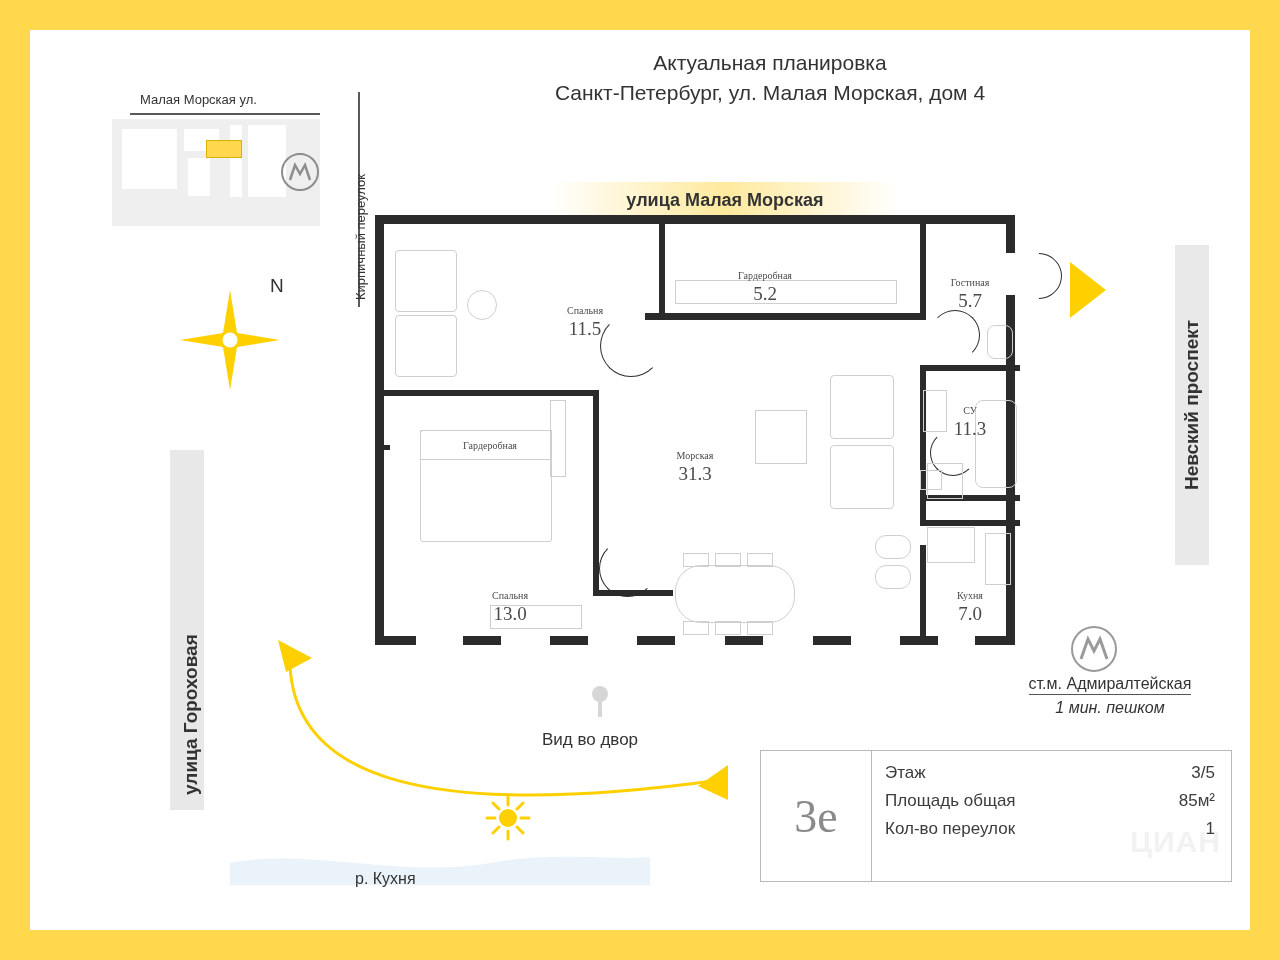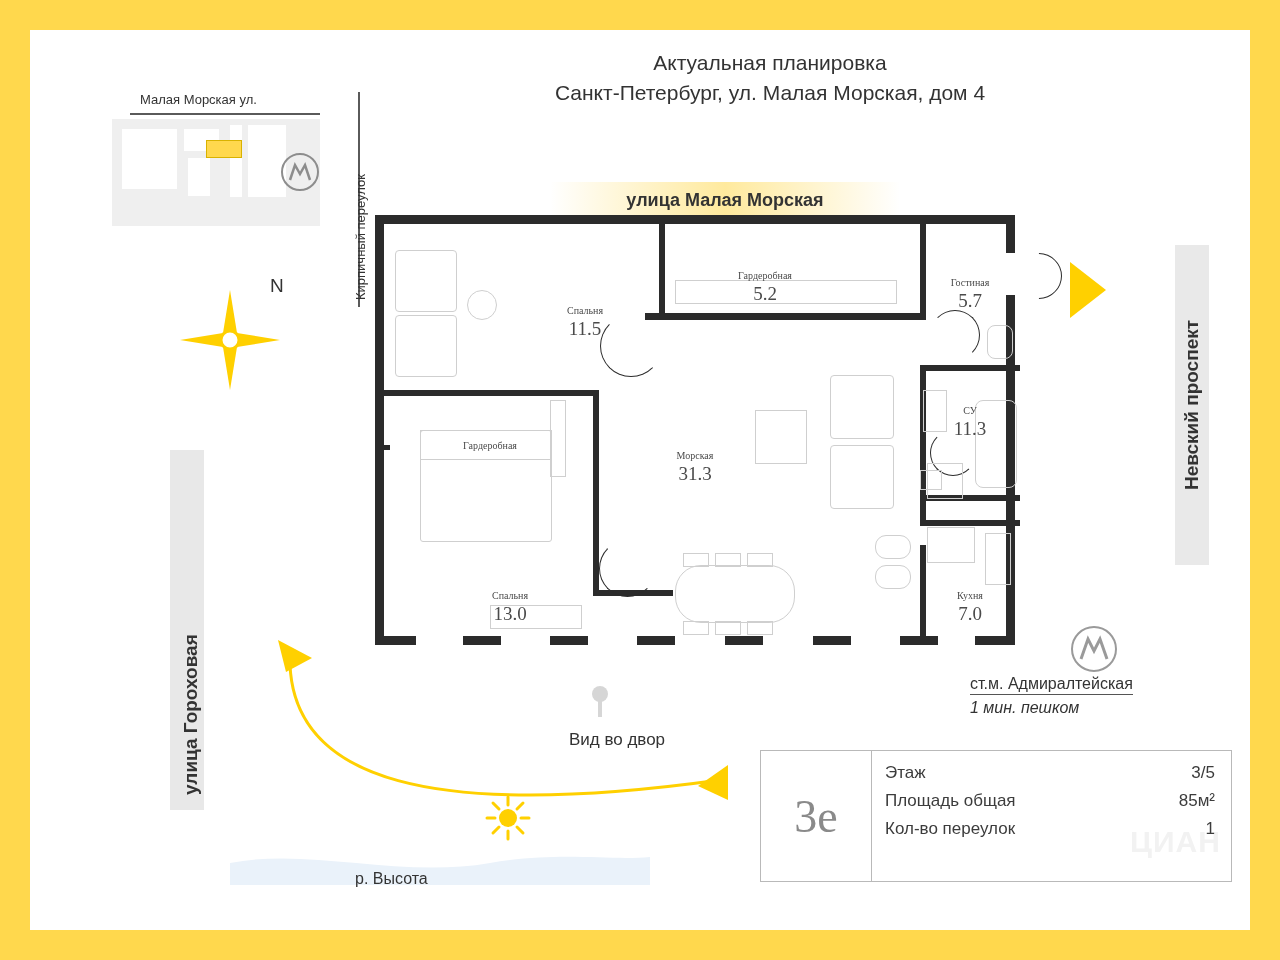--- a/index.html
+++ b/index.html
@@ -82,31 +82,31 @@
     position:absolute;left:1000px;top:232px;width:0;height:0;
     border-top:28px solid transparent;border-bottom:28px solid transparent;
     border-left:36px solid #ffd000;
   }
 
   
   .fs{position:absolute;border:1.5px solid #cfcfcf;}
 
   
   .yard{
-    position:absolute;left:447px;top:700px;width:200px;text-align:center;
+    position:absolute;left:420px;top:700px;width:200px;text-align:center;
     font-size:17px;color:#333;
   }
   .pin{position:absolute;left:520px;top:655px;width:20px;height:34px;}
   .sun{position:absolute;left:415px;top:765px;width:46px;height:46px;}
 
   .river{position:absolute;left:160px;top:815px;width:420px;height:40px;}
   .river span{position:absolute;left:125px;top:25px;font-size:16px;color:#333;}
 
   .metro-note{
-    position:absolute;left:900px;top:645px;width:280px;color:#333;
+    position:absolute;left:900px;top:645px;width:280px;text-align:center;color:#333;
   }
   .metro-note .m1{font-size:16px;border-bottom:1px solid #555;display:inline-block;padding-bottom:1px;}
   .metro-note .m2{font-size:16px;font-style:italic;margin-top:4px;}
   .metro-logo{position:absolute;left:1000px;top:595px;width:48px;height:48px;}
 
   .infobox{position:absolute;left:690px;top:720px;width:470px;height:130px;border:1px solid #b9b9b9;}
   .infobox .code{
     position:absolute;left:0;top:0;width:110px;height:130px;
     border-right:1px solid #b9b9b9;
     display:flex;align-items:center;justify-content:center;
@@ -311,21 +311,21 @@
   <svg style="position:absolute;left:180px;top:590px;width:480px;height:210px;" viewBox="0 0 480 210">
     <path d="M40 45 C 45 160, 180 200, 470 160" fill="none" stroke="#ffd000" stroke-width="3"></path>
     <polygon points="28,20 62,38 36,52" fill="#ffd000"></polygon>
     <polygon points="478,145 478,180 448,166" fill="#ffd000"></polygon>
   </svg>
 
   <svg class="river" viewBox="0 0 420 40">
     <path d="M0 18 C 80 2, 170 34, 260 18 C 330 6, 380 16, 420 12 L420 40 L0 40 Z" fill="#eaf2fa"></path>
   </svg>
   <div class="river">
-        <span>р. Высота</span>
+        <span>р. Кухня</span>
       </div>
 
   <svg class="metro-logo" viewBox="0 0 48 48">
     <circle cx="24" cy="24" r="22" fill="none" stroke="#9a9a9a" stroke-width="2"></circle>
     <path d="M11 34 L18 14 L24 26 L30 14 L37 34" fill="none" stroke="#9a9a9a" stroke-width="3"></path>
   </svg>
   <div class="metro-note">
     <div class="m1">ст.м. Адмиралтейская</div>
     <div class="m2">1 мин. пешком</div>
   </div>

